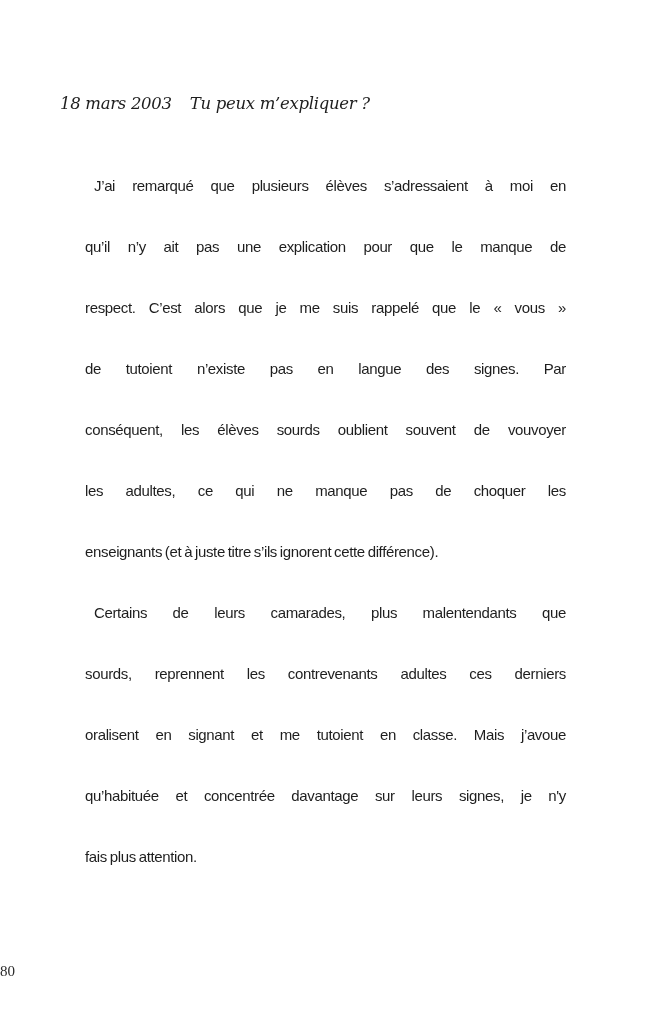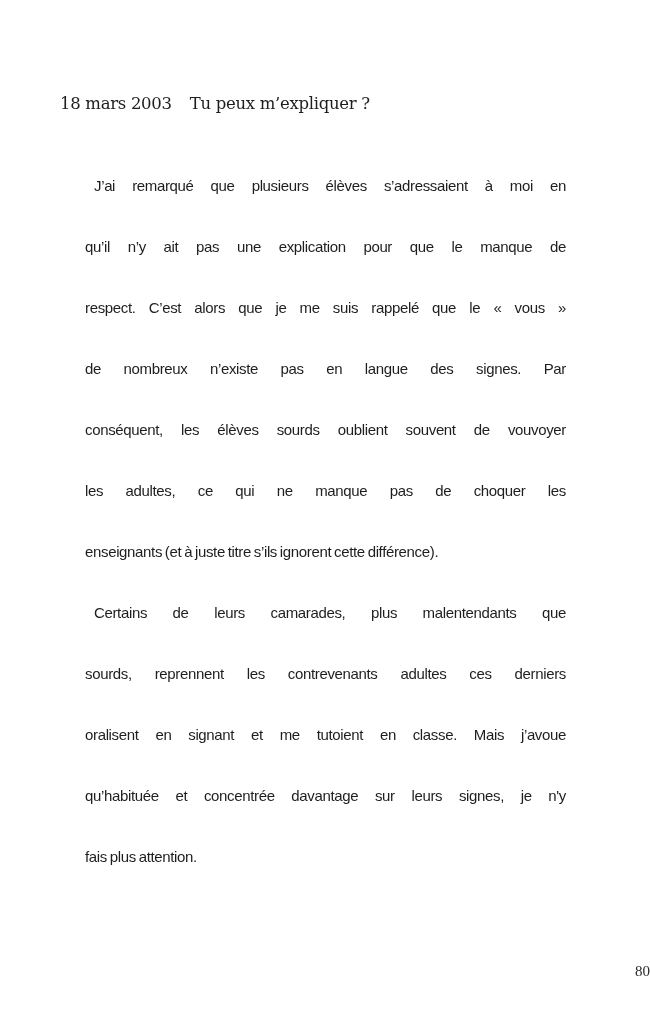--- a/index.html
+++ b/index.html
@@ -4,54 +4,54 @@
   <style>
     html, body { margin: 0; padding: 0; }
     body {
       width: 650px; height: 1036px; background: #ffffff;
       position: relative; overflow: hidden;
       font-family: "DejaVu Serif", "Liberation Serif", serif;
       color: #1e1e1e;
     }
     .heading {
       position: absolute; left: 60px; top: 94px;
-      font-size: 16.5px; white-space: pre;
+      font-style: italic; font-size: 16.5px; white-space: pre;
       font-family: "DejaVu Serif", serif; letter-spacing: -0.3px;
     }
     .heading .sep { display: inline-block; width: 18px; }
     .body-text {
       position: absolute; left: 85px; top: 136px; width: 481px;
     }
     .line {
       height: 23px; line-height: 23px; font-size: 15px;
       text-align: justify; text-align-last: justify;
       white-space: nowrap; overflow: visible; letter-spacing: -0.35px;
       font-family: Liberation Sans, sans-serif;
       word-spacing: -1px;
       margin-top: 38px;
     }
     .line.last { text-align-last: left; }
     .line.indent { padding-left: 9px; }
     .page-number {
       position: absolute; left: 0; width: 650px; top: 963px;
-      text-align: right; font-size: 15px;
+      text-align: left; font-size: 15px;
       font-family: "Liberation Serif", serif; color: #2a2a2a;
     }
   </style>
 </head>
 <body>
 
 <div class="heading"><span>18 mars 2003</span><span class="sep"></span><span>Tu peux m’expliquer ?</span></div>
 
 <div class="body-text">
   <div>
     <div class="line indent">J’ai remarqué que plusieurs élèves s’adressaient à moi en</div>
     <div class="line">qu’il n’y ait pas une explication pour que le manque de</div>
     <div class="line">respect. C’est alors que je me suis rappelé que le « vous »</div>
-    <div class="line">de nombreux n’existe pas en langue des signes. Par</div>
+    <div class="line">de tutoient n’existe pas en langue des signes. Par</div>
     <div class="line">conséquent, les élèves sourds oublient souvent de vouvoyer</div>
     <div class="line">les adultes, ce qui ne manque pas de choquer les</div>
     <div class="line last">enseignants (et à juste titre s’ils ignorent cette différence).</div>
   </div>
   <div>
     <div class="line indent">Certains de leurs camarades, plus malentendants que</div>
     <div class="line">sourds, reprennent les contrevenants adultes ces derniers</div>
     <div class="line">oralisent en signant et me tutoient en classe. Mais j’avoue</div>
     <div class="line">qu’habituée et concentrée davantage sur leurs signes, je n'y</div>
     <div class="line last">fais plus attention.</div>

